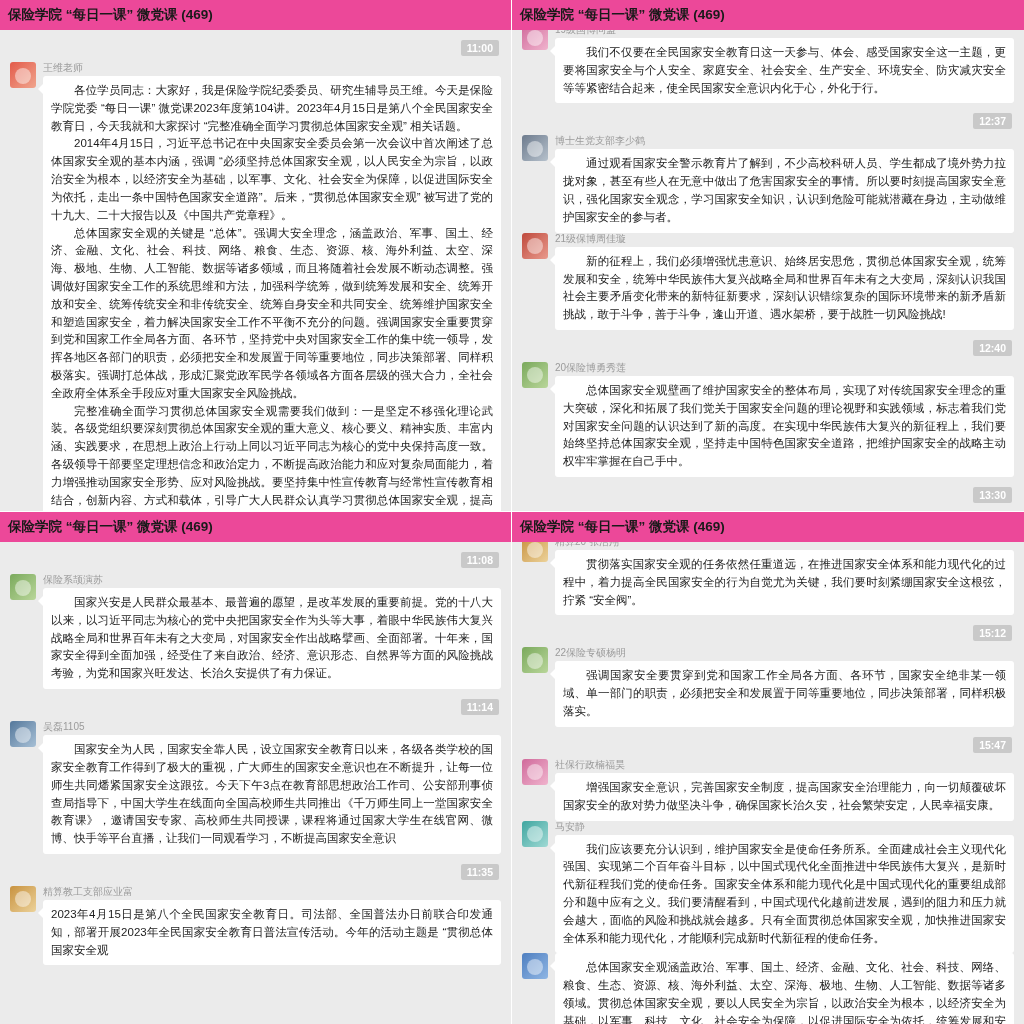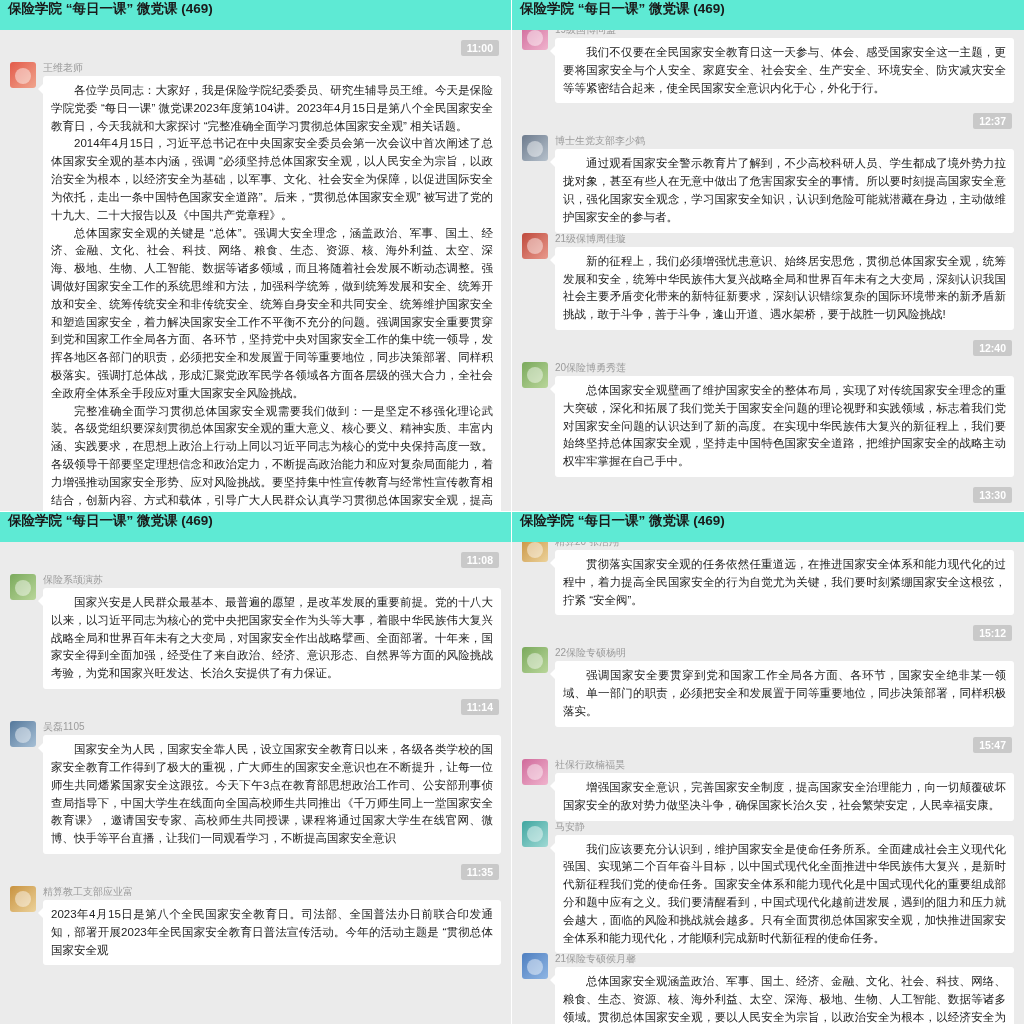--- a/index.html
+++ b/index.html
@@ -25,22 +25,23 @@
     background: #ebebeb;
     box-sizing: border-box;
     border-right: 1px solid #ffffff;
     border-bottom: 1px solid #ffffff;
   }
   .panel.col2 { border-right: none; }
   .panel.row2 { border-bottom: none; }
 
   .title-bar {
     height: 30px;
-    background: #5eead4;
+    background: #ec4899;
     display: flex;
+    align-items: center;
     padding-left: 8px;
     font-size: 13.5px;
     font-weight: bold;
     color: #1a1a1a;
     box-sizing: border-box;
   }
   .chat-body {
     position: absolute;
     top: 30px;
     left: 0;
@@ -335,21 +336,20 @@
           <div class="sender">马安静</div>
           <div class="bubble">
             <p>我们应该要充分认识到，维护国家安全是使命任务所系。全面建成社会主义现代化强国、实现第二个百年奋斗目标，以中国式现代化全面推进中华民族伟大复兴，是新时代新征程我们党的使命任务。国家安全体系和能力现代化是中国式现代化的重要组成部分和题中应有之义。我们要清醒看到，中国式现代化越前进发展，遇到的阻力和压力就会越大，面临的风险和挑战就会越多。只有全面贯彻总体国家安全观，加快推进国家安全体系和能力现代化，才能顺利完成新时代新征程的使命任务。</p>
           </div>
         </div>
       </div>
 
       <div class="msg">
         <div class="avatar av-b"></div>
         <div class="msg-col">
-          <div class="sender">21保险专硕侯月馨</div>
           <div class="bubble">
             <p>总体国家安全观涵盖政治、军事、国土、经济、金融、文化、社会、科技、网络、粮食、生态、资源、核、海外利益、太空、深海、极地、生物、人工智能、数据等诸多领域。贯彻总体国家安全观，要以人民安全为宗旨，以政治安全为根本，以经济安全为基础，以军事、科技、文化、社会安全为保障，以促进国际安全为依托，统筹发展和安全，统筹开放和安</p>
           </div>
         </div>
       </div>
 
     </div>
   </div>
 
 </div>

